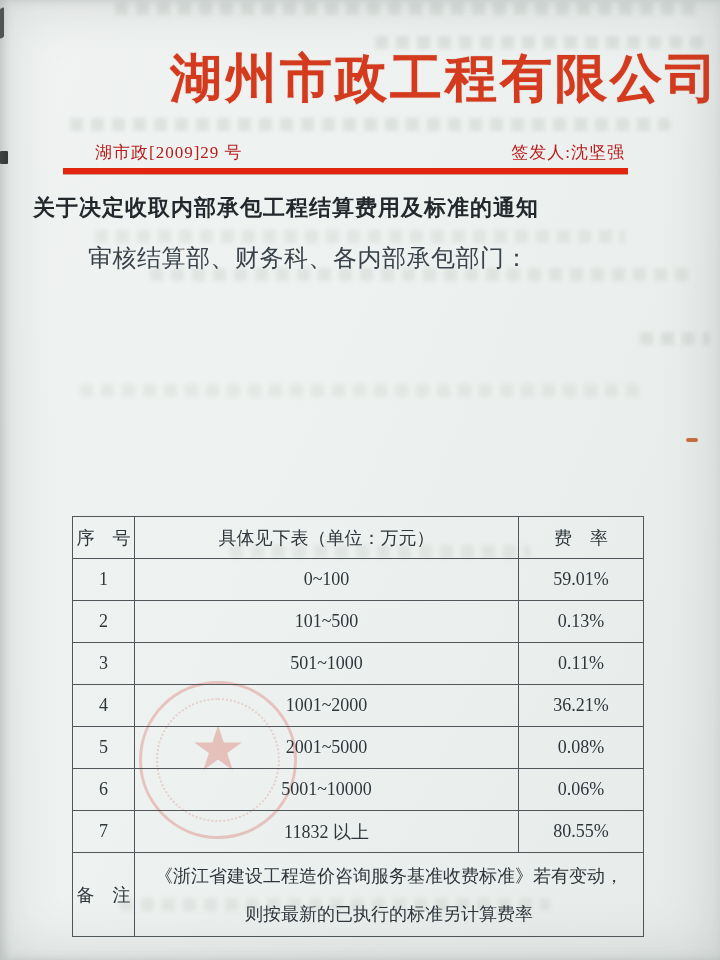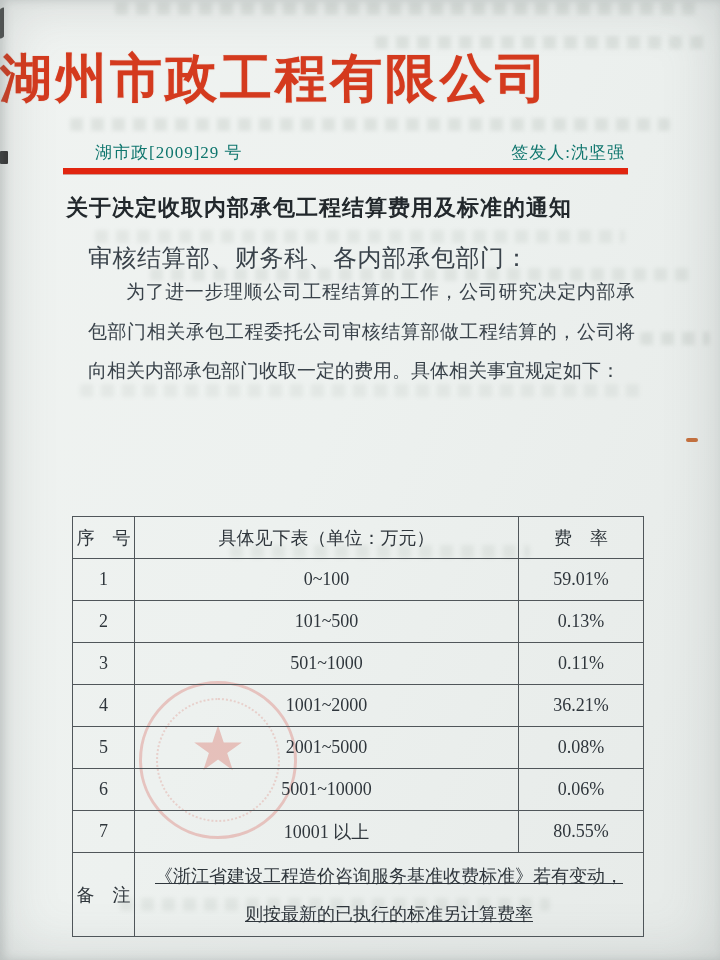--- a/index.html
+++ b/index.html
@@ -35,40 +35,40 @@
     position: absolute; left: 0; top: 151px; width: 8px; height: 13px;
     background: #1d1d1d; border-radius: 1px; opacity: .9;
   }
   .red-dash {
     position: absolute; left: 686px; top: 438px; width: 12px; height: 4px;
     background: #c05a20; opacity: .85; border-radius: 2px;
   }
 
   .company-title {
     position: absolute; top: 44px; left: 0; width: 720px;
-    text-align: left;
+    text-align: right;
     font-size: 52px; font-weight: bold;
     letter-spacing: 3px;
     color: #d43a1e;
     text-shadow: 0 0 1px rgba(212,58,30,0.5);
     white-space: nowrap;
   }
   .doc-line {
     position: absolute; top: 141px; left: 95px; width: 530px;
     display: flex; justify-content: space-between; align-items: baseline;
-    font-size: 17px; color: #0f766e; letter-spacing: 1px;
+    font-size: 17px; color: #b91c1c; letter-spacing: 1px;
   }
   .red-rule {
     position: absolute; top: 168px; left: 63px; width: 565px; height: 6px;
     background: #e1250f;
     box-shadow: 0 1px 0 rgba(160,30,15,0.4);
   }
   .notice-title {
     position: absolute; top: 193px; left: 0; width: 572px;
-    text-align: right;
+    text-align: center;
     font-family: "Liberation Sans", sans-serif;
     font-size: 22px; font-weight: bold; color: #22282c;
     letter-spacing: 1px; white-space: nowrap;
   }
   .salutation {
     position: absolute; top: 242px; left: 88px; width: 547px;
     font-size: 24px; color: #39424a; letter-spacing: .5px;
   }
   .body-text {
     position: absolute; top: 272px; left: 88px; width: 547px;
@@ -86,21 +86,21 @@
     table-layout: fixed;
   }
   .fee-table th, .fee-table td {
     border: 1.6px solid #50565a;
     text-align: center; vertical-align: middle;
     padding: 0; height: 41px;
     font-weight: normal;
     background: transparent;
   }
   .fee-table .remark-row td { height: 83px; }
-  .remark-line { line-height: 38px; text-decoration: underline; }
+  .remark-line { line-height: 38px; }
 
   
   .seal {
     position: absolute; left: 139px; top: 681px; width: 152px; height: 152px;
     border: 3px solid rgba(214,90,78,0.30);
     border-radius: 50%;
     z-index: 1;
   }
   .seal .star {
     position: absolute; left: 0; top: 34px; width: 100%;
@@ -144,21 +144,20 @@
     <span>签发人:沈坚强</span>
   </div>
 
   <div class="red-rule"></div>
 
   <div class="notice-title">关于决定收取内部承包工程结算费用及标准的通知</div>
 
   <div class="salutation">审核结算部、财务科、各内部承包部门：</div>
 
   <div class="body-text">
-    <p>为了进一步理顺公司工程结算的工作，公司研究决定内部承包部门相关承包工程委托公司审核结算部做工程结算的，公司将向相关内部承包部门收取一定的费用。具体相关事宜规定如下：</p>
   </div>
 
   <table class="fee-table">
     <colgroup>
       <col style="width:62px">
       <col style="width:384px">
       <col style="width:125px">
     </colgroup>
     <thead>
       <tr>
@@ -193,21 +192,21 @@
         <td>2001~5000</td>
         <td>0.08%</td>
       </tr>
       <tr>
         <td>6</td>
         <td>5001~10000</td>
         <td>0.06%</td>
       </tr>
       <tr>
         <td>7</td>
-        <td>10001 以上</td>
+        <td>11832 以上</td>
         <td>80.55%</td>
       </tr>
       <tr class="remark-row">
         <td>备　注</td>
         <td colspan="2">
           <div class="remark-line">《浙江省建设工程造价咨询服务基准收费标准》若有变动，</div>
           <div class="remark-line">则按最新的已执行的标准另计算费率</div>
         </td>
       </tr>
     </tbody>

